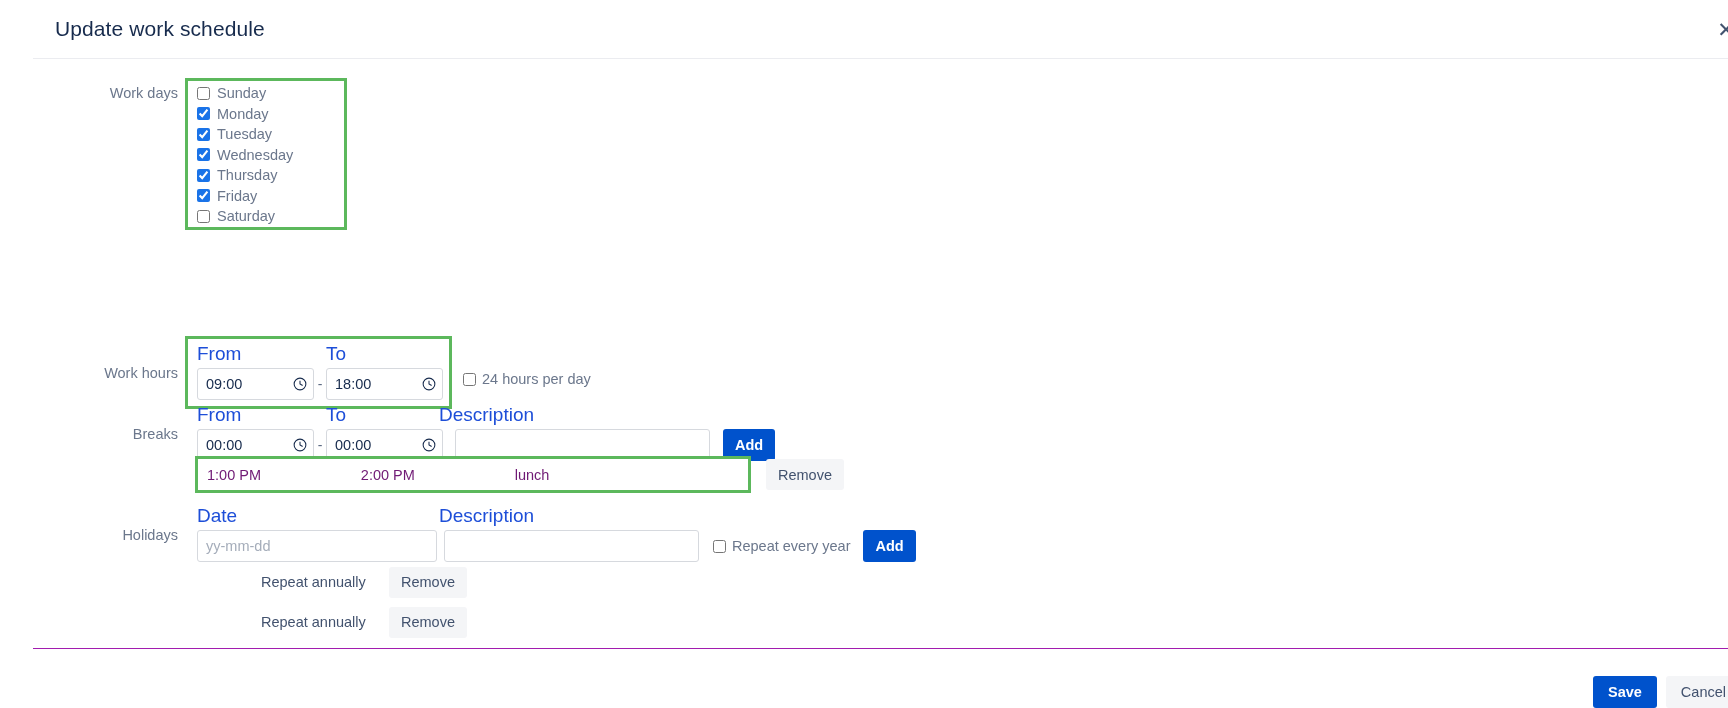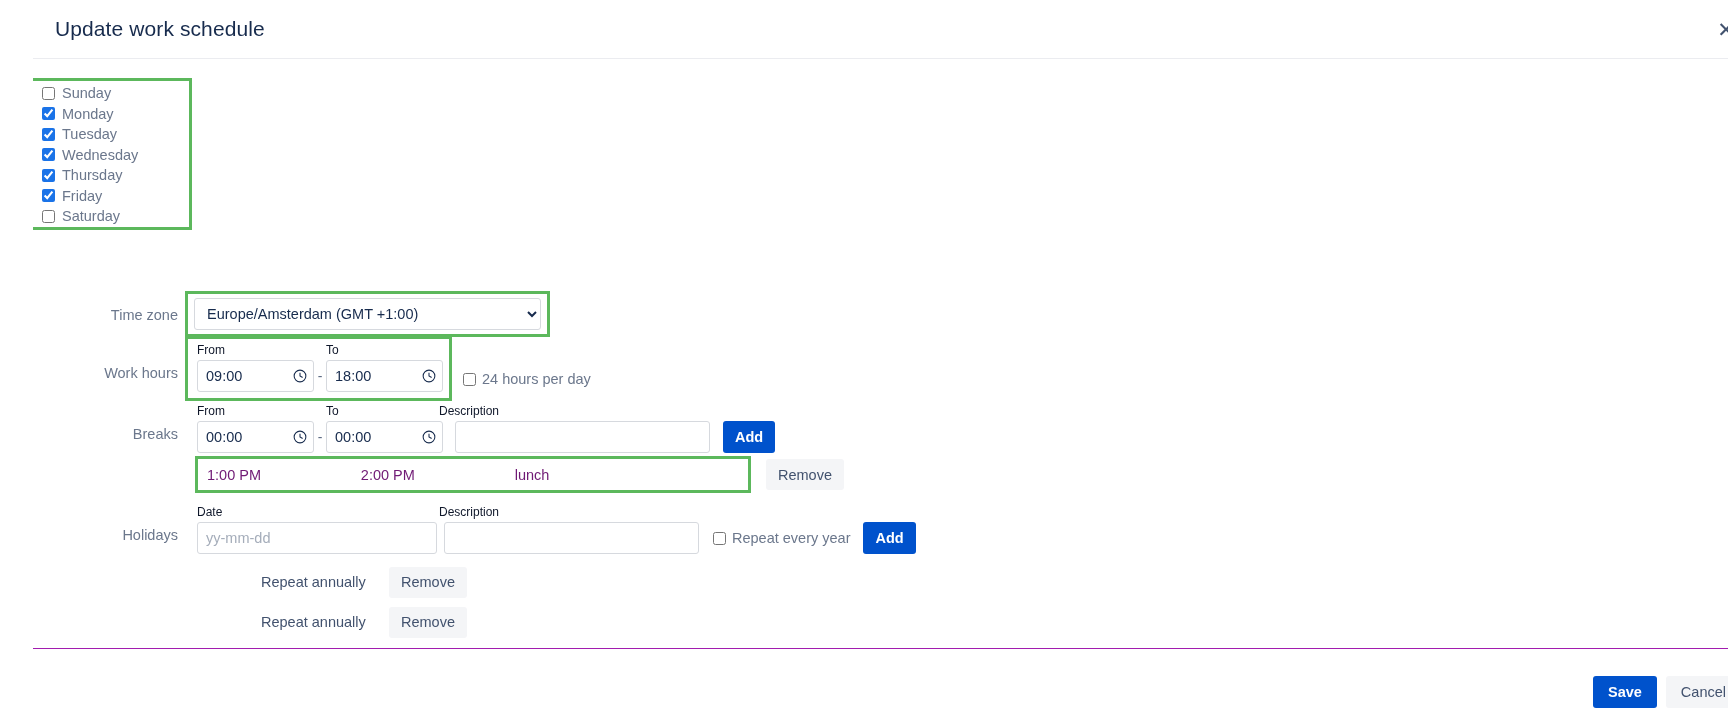--- a/index.html
+++ b/index.html
@@ -117,21 +117,21 @@
     border: 1px solid #d6d9de;
     border-radius: 3px;
     padding: 0 8px;
     background: #fff;
   }
 
   
   .wh-wrap { position: absolute; left: 0; top: 280px; display: flex; align-items: flex-start; }
   .wh-label { padding-top: 26px; }
   .inline-group { padding: 4px 6px 6px 9px; }
-  .sub-labels { display: flex; color: #0f172a; font-size: 12px; margin-bottom: 3px; }
+  .sub-labels { display: flex; color: #1d4ed8; font-size: 19px; margin-bottom: 3px; }
   .time-field-wrap { position: relative; width: 117px; }
   .dash { width: 12px; text-align: center; color: #5e6c84; line-height: 32px; font-size: 14px; }
   input.time-input {
     width: 117px;
     height: 32px;
     border: 1px solid #d6d9de;
     border-radius: 3px;
     font-family: "Liberation Sans", sans-serif;
     font-size: 14.5px;
     color: #172b4d;
@@ -289,20 +289,21 @@
 <div class="modal">
 
   <div class="modal-header">
     <div class="modal-title">Update work schedule</div>
     <button class="close-btn">✕</button>
   </div>
 
   <div class="modal-body">
 
     <div class="workdays-wrap">
+      <div class="field-label workdays-label">Work days</div>
       <div class="workdays-list hl">
         <label class="cb-row">
           <input type="checkbox" style="">
           <span>Sunday</span>
         </label>
         <label class="cb-row">
           <input type="checkbox" checked="" style="">
           <span>Monday</span>
         </label>
         <label class="cb-row">
@@ -321,28 +322,20 @@
           <input type="checkbox" checked="" style="">
           <span>Friday</span>
         </label>
         <label class="cb-row">
           <input type="checkbox" style="">
           <span>Saturday</span>
         </label>
       </div>
     </div>
 
-    <div class="tz-wrap">
-      <div class="field-label tz-label">Time zone</div>
-      <div class="tz-select-box hl">
-        <select class="tz-select">
-          <option>Europe/Amsterdam (GMT +1:00)</option>
-        </select>
-      </div>
-    </div>
 
     <div class="wh-wrap">
       <div class="field-label wh-label">Work hours</div>
       <div class="inline-row">
         <div class="inline-group hl">
           <div class="sub-labels">
             <span class="c-from" style="width:129px">From</span>
             <span>To</span>
           </div>
           <div class="inline-row">

